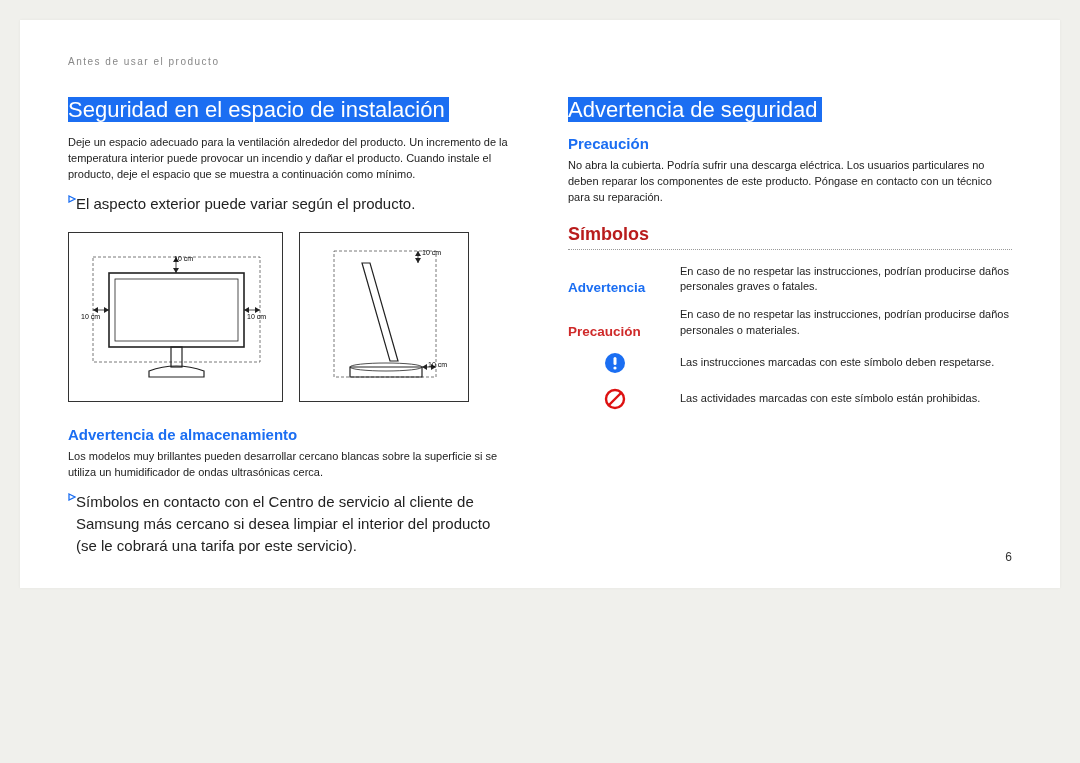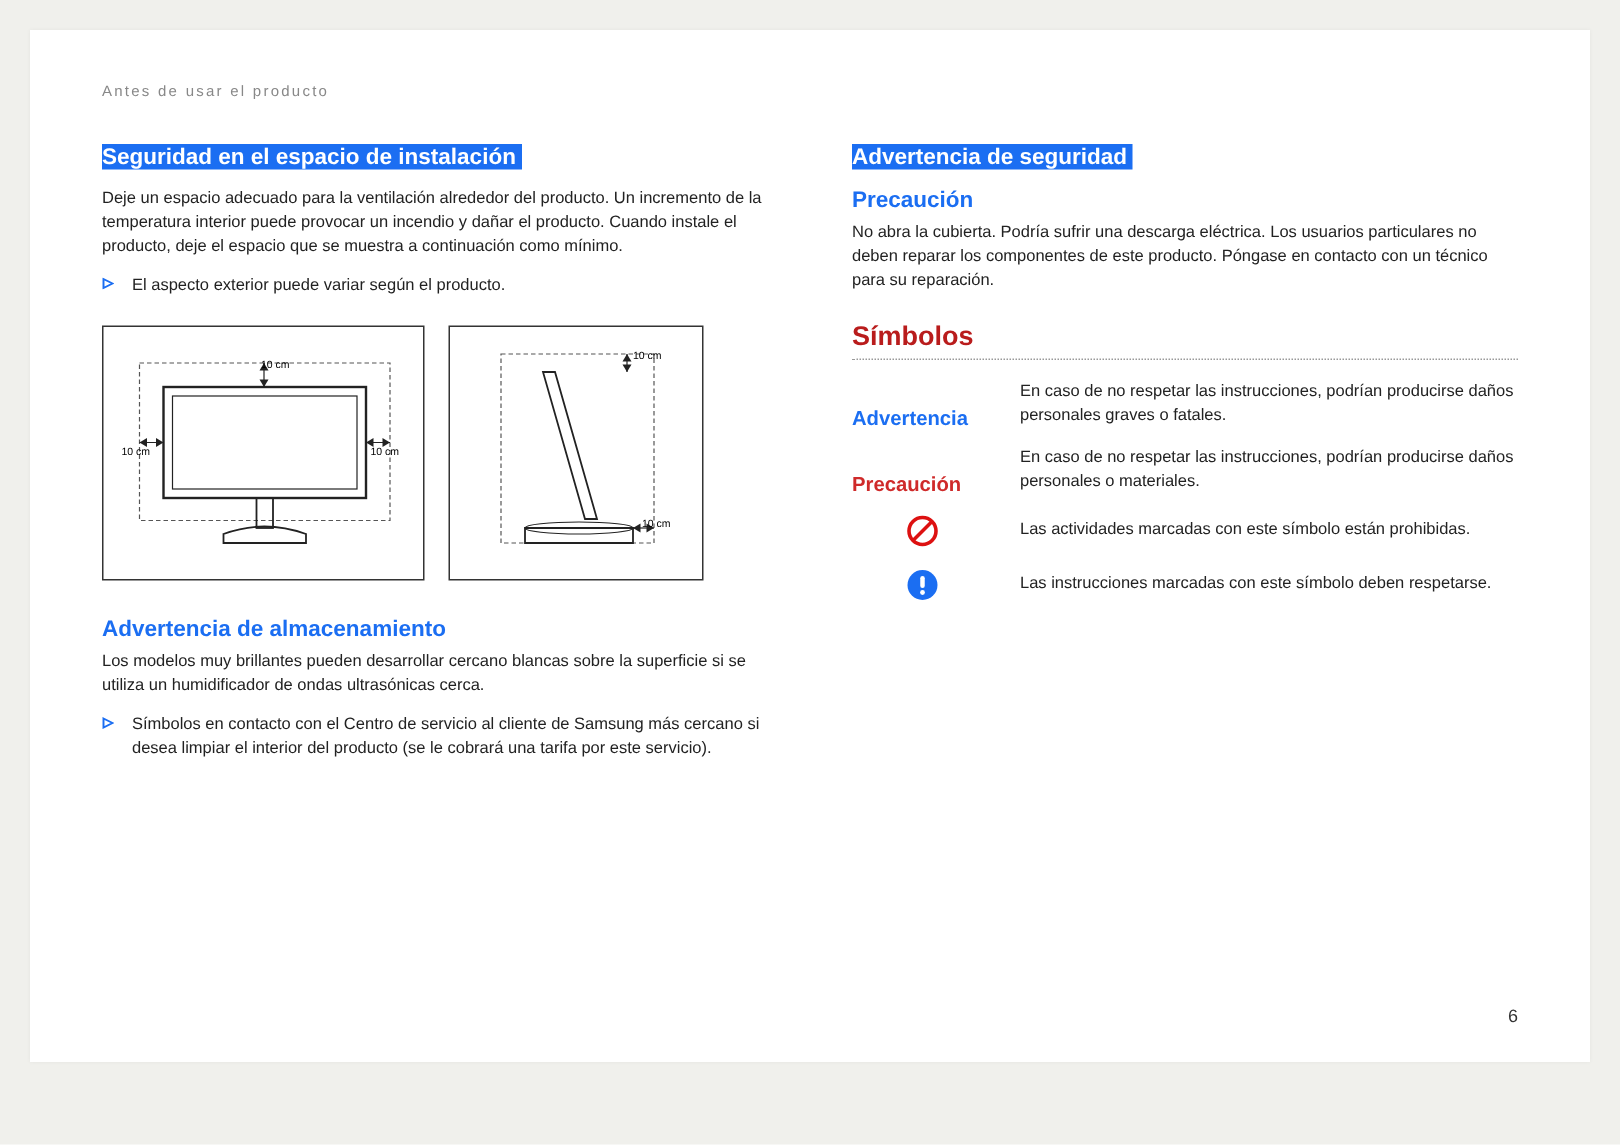--- a/index.html
+++ b/index.html
@@ -1,40 +1,40 @@
 <!DOCTYPE html>
 <html><head>
 <meta charset="utf-8">
 <style>
   * { box-sizing: border-box; margin: 0; padding: 0; }
   html, body { width: 1080px; height: 763px; font-family: Arial, Helvetica, sans-serif; }
   body { background: #f0f0ec; padding: 20px; }
   .page {
-    width: 1040px; height: 688px; background: #fff; margin: 0 auto;
+    width: 1040px; height: 568px; background: #fff; margin: 0 auto;
     padding: 36px 48px 24px 48px; position: relative;
     box-shadow: 0 0 3px rgba(0,0,0,0.05);
   }
   .header-crumb {
     font-size: 10px; letter-spacing: 1.5px; color: #888;
     margin-bottom: 28px; font-weight: 400;
   }
   .columns { display: flex; gap: 56px; }
   .col { flex: 1; min-width: 0; }
 
   h1.hl {
-    font-size: 15px; font-weight: 700; line-height: 1.35;
+    font-size: 22px; font-weight: 400; line-height: 1.35;
     margin-bottom: 10px;
   }
   h1.hl span {
     background: #1b6ef2; color: #fff;
     padding: 0px 4px 0px 0px;
     -webkit-box-decoration-break: clone; box-decoration-break: clone;
   }
   .body-text { font-size: 11px; line-height: 1.45; color: #222; margin-bottom: 10px; }
-  .bullet { display: flex; gap: 12px; font-size: 11px; line-height: 1.45; color: #222; margin-bottom: 10px; }
+  .bullet { display: flex; gap: 0; font-size: 15px; line-height: 1.45; color: #222; margin-bottom: 10px; }
   .bullet .marker { width: 8px; flex: 0 0 8px; margin-top: 2px; }
   .bullet .marker svg { display:block; }
 
   h2.sub { font-size: 15px; font-weight: 700; color: #1b6ef2; margin-top: 8px; margin-bottom: 6px; }
 
   .figure-row {
     display: flex; gap: 16px; margin: 18px 0 24px 0;
   }
   .figure-box {
     border: 1px solid #333; padding: 10px; flex: 0 0 auto;
@@ -160,35 +160,35 @@
       </div>
 
       <div class="sym-row">
         <div class="sym-label red">Precaución</div>
         <div class="sym-text">En caso de no respetar las instrucciones, podrían producirse daños personales o materiales.</div>
       </div>
 
       <div class="sym-row" style="align-items:center">
         <div class="sym-icon">
           <svg width="24" height="24" viewBox="0 0 24 24">
-            <circle cx="12" cy="12" r="9" fill="none" stroke="#d11" stroke-width="2.4"></circle>
-            <line x1="6" y1="18" x2="18" y2="6" stroke="#d11" stroke-width="2.4"></line>
-          </svg>
-        </div>
-        <div class="sym-text">Las actividades marcadas con este símbolo están prohibidas.</div>
-      </div>
-
-      <div class="sym-row" style="align-items:center">
-        <div class="sym-icon">
-          <svg width="24" height="24" viewBox="0 0 24 24">
             <circle cx="12" cy="12" r="10" fill="#1b6ef2"></circle>
             <rect x="10.5" y="6" width="3" height="8" rx="1.5" fill="#fff"></rect>
             <circle cx="12" cy="17" r="1.6" fill="#fff"></circle>
           </svg>
         </div>
         <div class="sym-text">Las instrucciones marcadas con este símbolo deben respetarse.</div>
+      </div>
+
+      <div class="sym-row" style="align-items:center">
+        <div class="sym-icon">
+          <svg width="24" height="24" viewBox="0 0 24 24">
+            <circle cx="12" cy="12" r="9" fill="none" stroke="#d11" stroke-width="2.4"></circle>
+            <line x1="6" y1="18" x2="18" y2="6" stroke="#d11" stroke-width="2.4"></line>
+          </svg>
+        </div>
+        <div class="sym-text">Las actividades marcadas con este símbolo están prohibidas.</div>
       </div>
     </div>
 
   </div>
 
   <div class="page-num">6</div>
 </div>
 
 </body></html>

